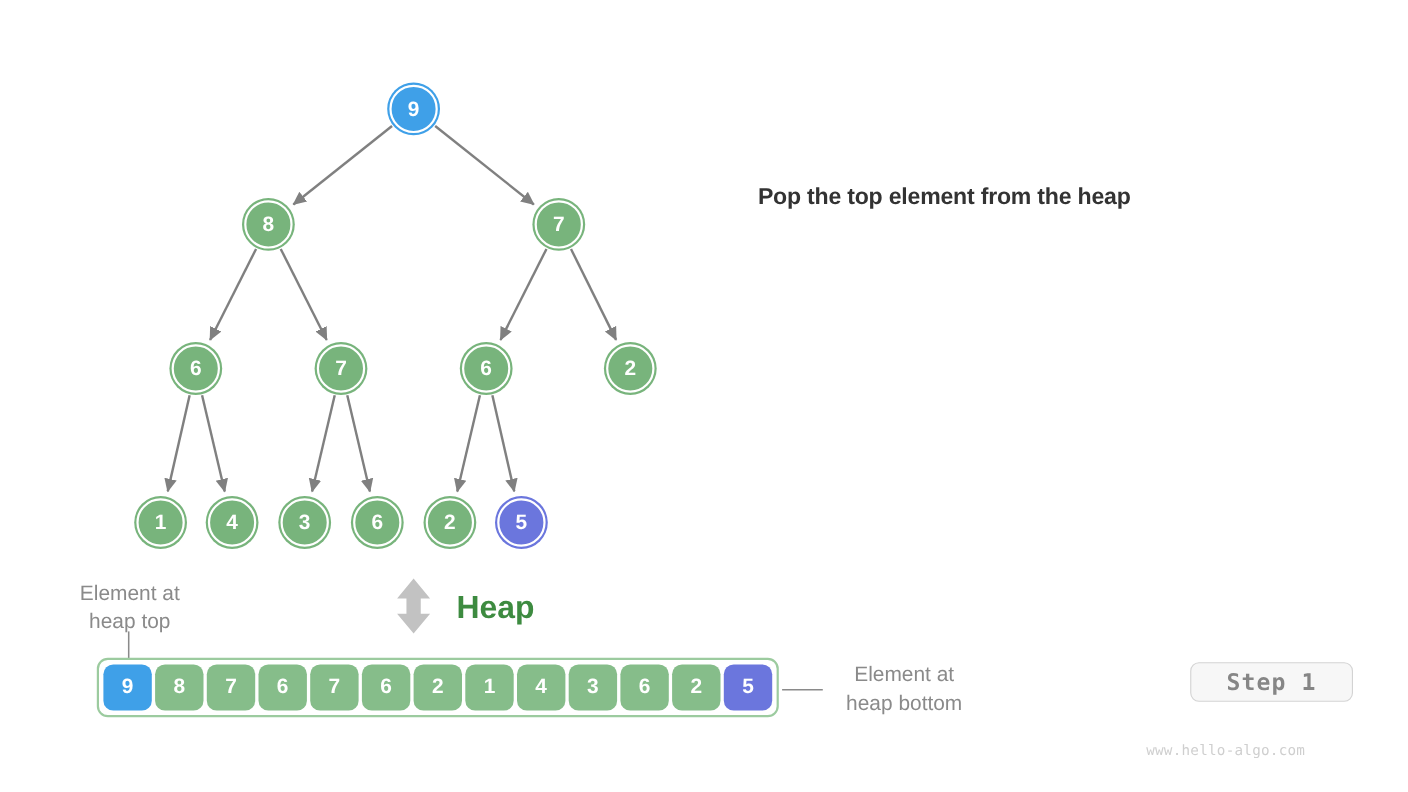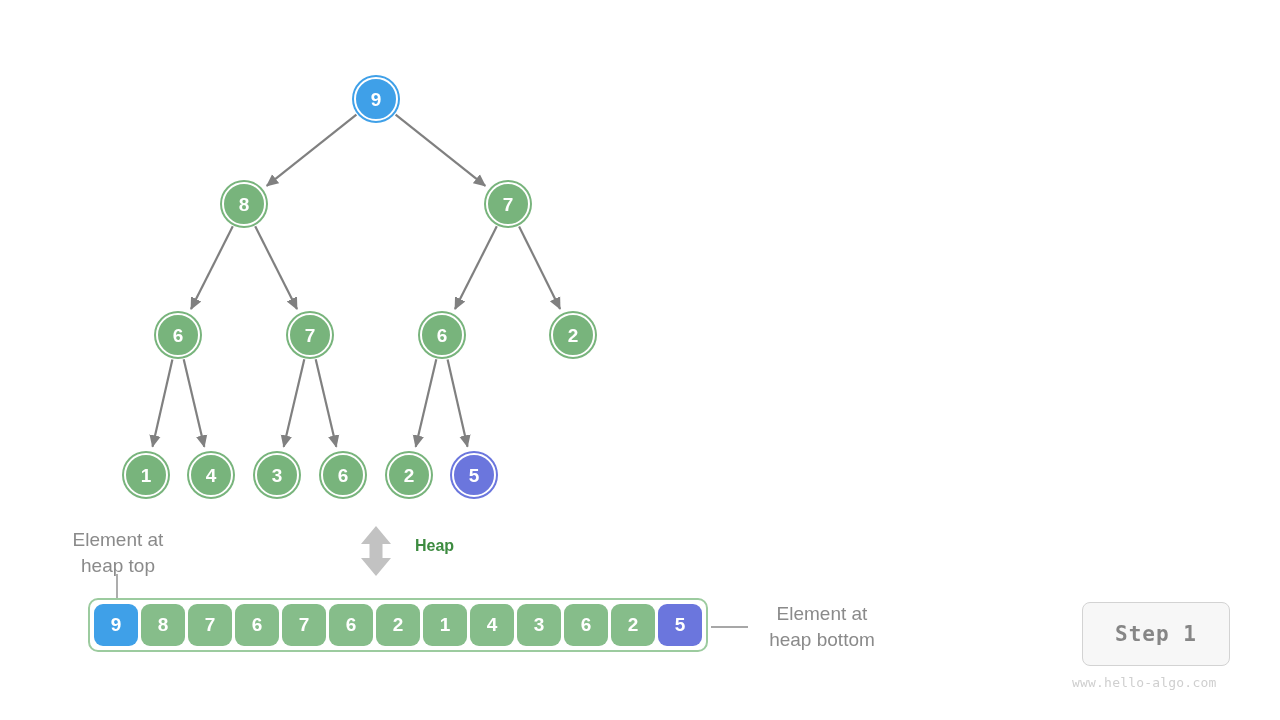--- a/index.html
+++ b/index.html
@@ -116,58 +116,58 @@
   }
   #label-array-rep {
     left: 497px;
     top: 564px;
   }
   #label-heap {
     position: absolute;
     left: 415px;
     top: 537px;
     color: #3d8b40;
-    font-size: 16px;
+    font-size: 29px;
     font-weight: 700;
   }
 
   
   #double-arrow {
     position: absolute;
     left: 355px;
     top: 525px;
     width: 42px;
     height: 52px;
   }
 
   
   #step-badge {
     position: absolute;
     left: 1082px;
     top: 602px;
     width: 148px;
-    height: 64px;
+    height: 36px;
     box-sizing: border-box;
     border: 1.5px solid #d3d3d3;
     border-radius: 8px;
     background: #f7f7f7;
     display: flex;
     align-items: center;
     justify-content: center;
     font-family: "DejaVu Sans Mono", monospace;
     font-size: 21px;
     font-weight: 700;
     color: #868686;
     letter-spacing: 1px;
   }
 
   
   #watermark {
     position: absolute;
-    left: 1072px;
+    left: 1042px;
     top: 675px;
     font-family: "DejaVu Sans Mono", monospace;
     font-size: 13px;
     color: #cfcfcf;
     letter-spacing: 0.2px;
   }
 </style>
 </head>
 <body>
 
@@ -230,20 +230,21 @@
         <span class="node-val">6</span>
       </div>
       <div class="node green" style="left: 409px; top: 475px;">
         <span class="node-val">2</span>
       </div>
       <div class="node purple" style="left: 474px; top: 475px;">
         <span class="node-val">5</span>
       </div>
     </div>
 
+  <div id="title">Pop the top element from the heap</div>
 
   <svg id="double-arrow" viewBox="0 0 42 52">
     <path d="M21,1 L36,19 L27.5,19 L27.5,33 L36,33 L21,51 L6,33 L14.5,33 L14.5,19 L6,19 Z" fill="#c2c2c2"></path>
   </svg>
 
   <div id="label-heap">Heap</div>
 
 
   <div class="label" id="label-heap-top">Element at
 heap top</div>

